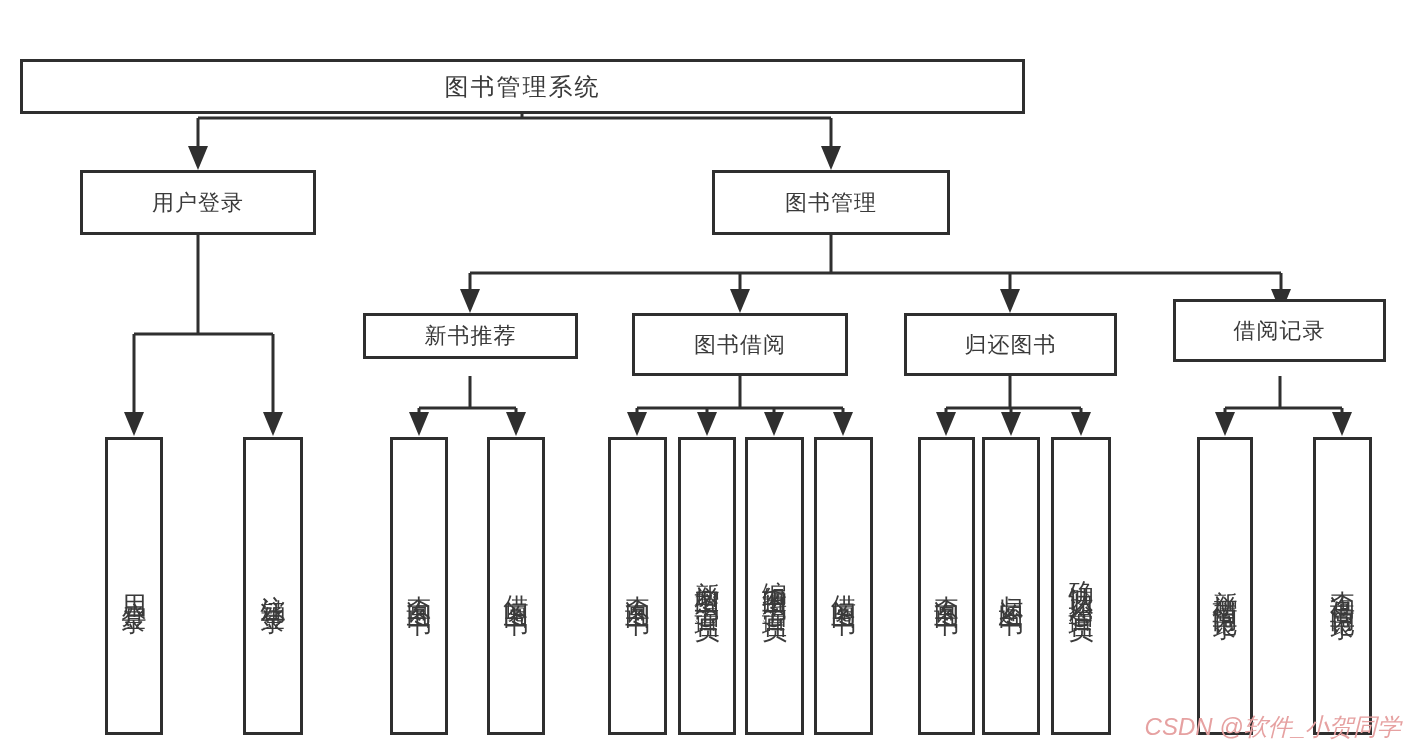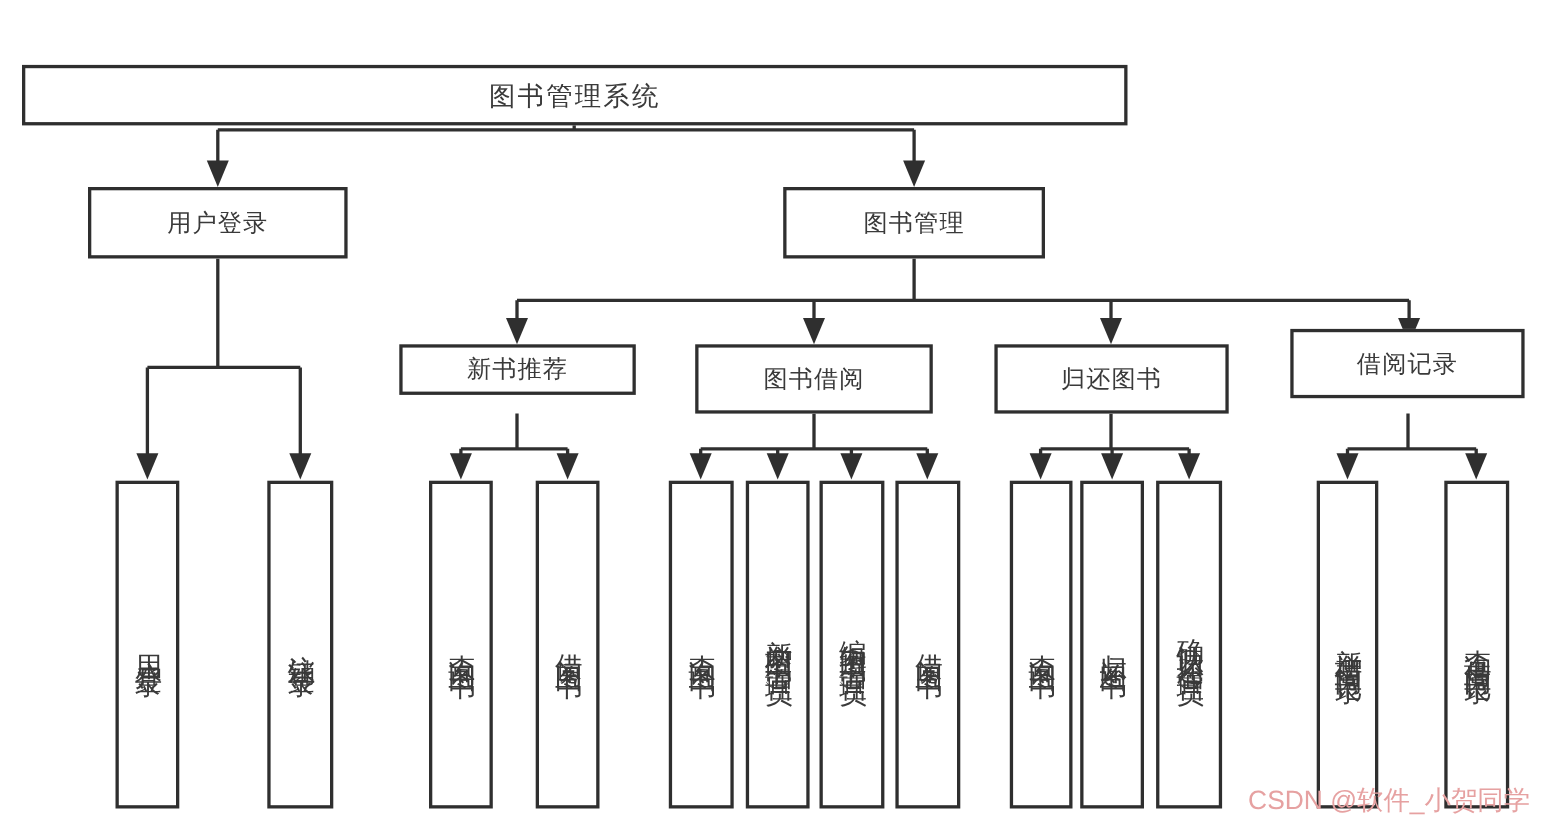--- a/index.html
+++ b/index.html
@@ -36,27 +36,28 @@
   .root-node { font-size: 24px; letter-spacing: 2px; margin-top: 46px; }
   .v-node {
     writing-mode: vertical-rl;
     text-orientation: mixed;
     font-size: 25px;
     letter-spacing: 0.22em;
     line-height: 1;
   }
   .watermark {
     position: absolute;
-    right: 14px;
+    right: 4px;
     bottom: 4px;
     font-size: 24px;
     letter-spacing: 0px;
     color: #e6a1a1;
     z-index: 3;
     white-space: nowrap;
+    font-style: italic;
   }
 </style>
 </head>
 <body>
 
 <div class="stage">
 
   <svg class="connectors" viewBox="0 0 1405 747" xmlns="http://www.w3.org/2000/svg">
     <g stroke="#2f2f2f" stroke-width="3" fill="none">
 

